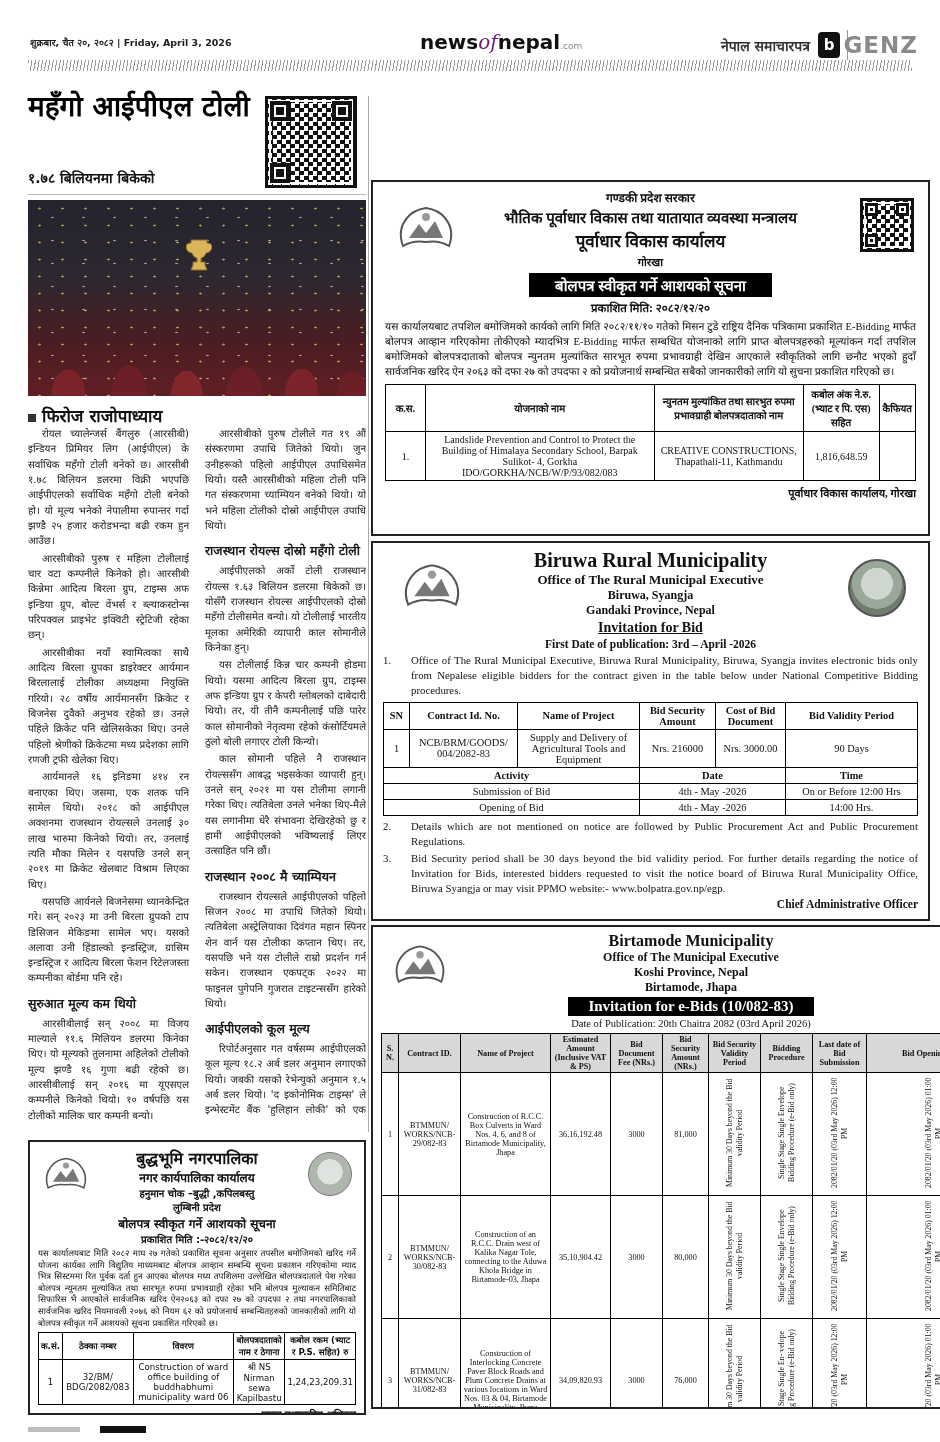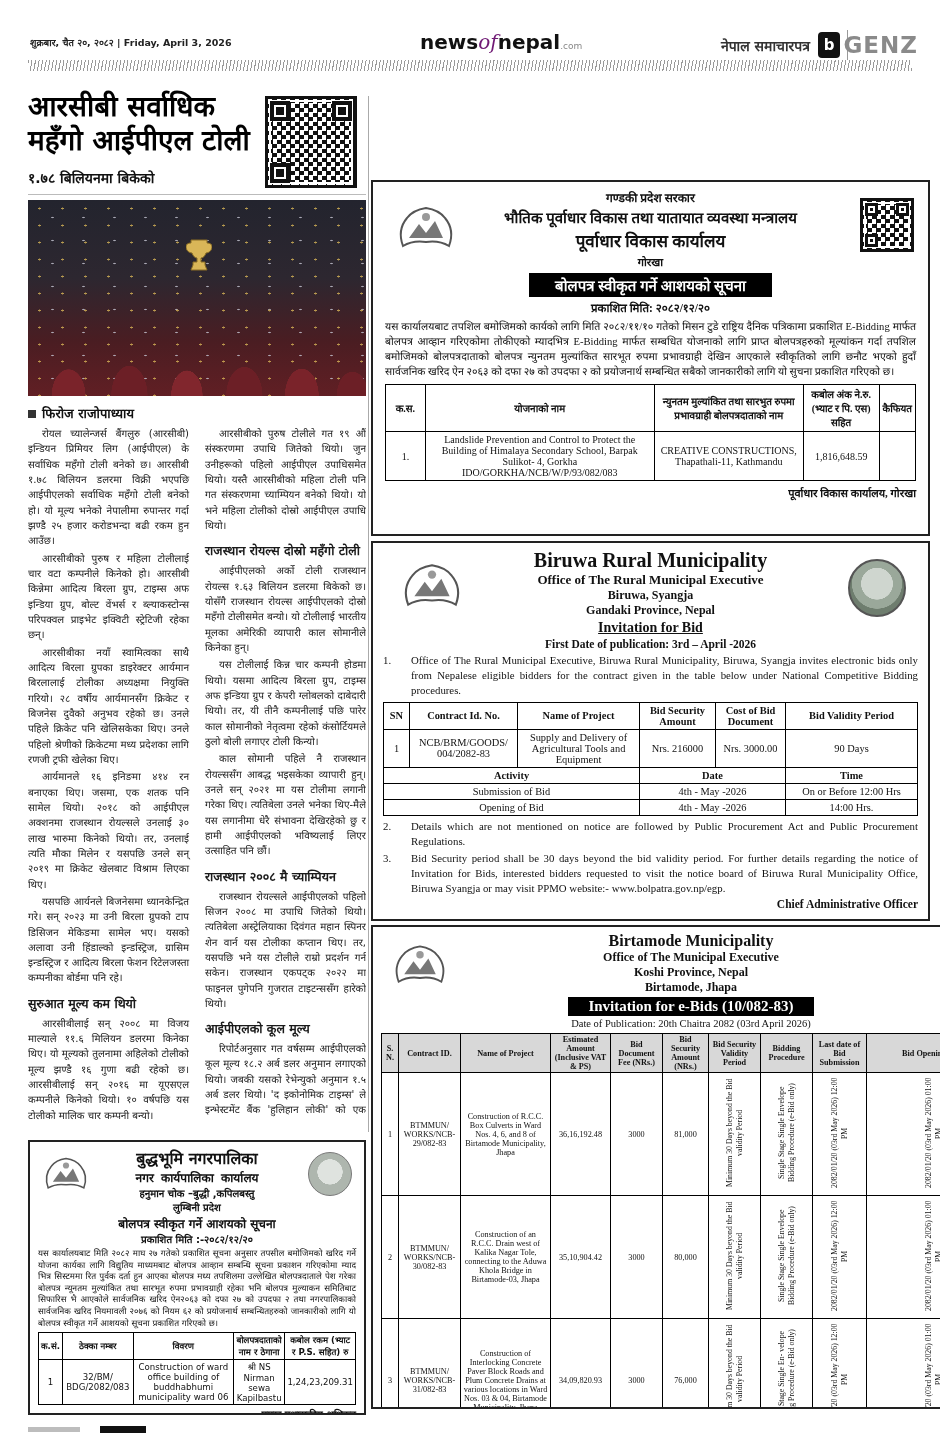--- a/index.html
+++ b/index.html
@@ -39,21 +39,21 @@
       background-size:23px 17px, 31px 23px; background-position:0 0, 9px 6px; opacity:.8; }
   .photo .crowd { position:absolute; left:0; right:0; bottom:0; height:105px;
       background:radial-gradient(28px 44px at 12% 100%, #7a232a 60%, transparent 61%),
                  radial-gradient(30px 50px at 30% 100%, #6c1f26 60%, transparent 61%),
                  radial-gradient(26px 42px at 47% 100%, #81262d 60%, transparent 61%),
                  radial-gradient(30px 48px at 64% 100%, #6c1f26 60%, transparent 61%),
                  radial-gradient(28px 45px at 81% 100%, #7a232a 60%, transparent 61%),
                  radial-gradient(26px 40px at 96% 100%, #6c1f26 60%, transparent 61%); }
   .trophy { position:absolute; left:158px; top:38px; }
 
-  .byline { position:absolute; left:28px; top:404px; font-family:"DejaVu Sans", sans-serif; font-weight:bold; font-size:13px; }
+  .byline { position:absolute; left:28px; top:404px; font-family:"DejaVu Sans", sans-serif; font-weight:bold; font-size:17px; }
   .byline .sq { display:inline-block; width:8px; height:8px; background:#333; margin-right:6px; }
 
   .story { position:absolute; left:28px; top:426px; width:338px; height:706px; overflow:hidden;
            column-count:2; column-gap:16px; column-rule:none; text-align:justify;
            font-family:"DejaVu Sans", sans-serif; font-size:10.1px; line-height:1.52; color:#1a1a1a; }
   .story p { text-indent:14px; margin-bottom:2px; }
   .story h3 { font-size:12.5px; margin:8px 0 3px; text-align:left; }
 
   .vrule { position:absolute; left:368px; top:96px; width:1px; height:1036px; background:#aaa; }
 
@@ -107,21 +107,21 @@
   .n-birta .intro { font-size:9.6px; text-align:justify; margin-top:3px; line-height:1.3; }
   .n-birta .em { position:absolute; left:18px; top:12px; }
   table.tx { border-collapse:collapse; width:100%; margin-top:4px; table-layout:fixed; }
   table.tx th, table.tx td { border:1px solid #000; font-size:8.2px; padding:1px 2px; text-align:center; vertical-align:middle; overflow:hidden; }
   table.tx th { background:#d8d8d8; font-weight:bold; }
   .vert { writing-mode:vertical-rl; transform:rotate(180deg); margin:0 auto; font-size:7.8px; line-height:1.25; max-height:118px; display:inline-block; }
 
   
   .n-buddha { left:28px; top:1140px; width:338px; height:275px; padding:5px 8px; border-width:2px; }
   .n-buddha .t1 { font-size:16px; font-weight:bold; font-family:"DejaVu Sans", sans-serif; }
-  .n-buddha .t2 { font-size:12px; font-weight:bold; font-family:Liberation Mono, monospace; }
+  .n-buddha .t2 { font-size:12px; font-weight:bold; font-family:Liberation Sans, sans-serif; }
   .n-buddha .t3 { font-size:10px; font-weight:bold; font-family:"DejaVu Sans", sans-serif; }
   .n-buddha .t5 { font-size:12px; font-weight:bold; font-family:"DejaVu Sans", sans-serif; margin-top:1px; }
   .n-buddha .pdate { font-size:10px; font-weight:bold; font-family:"DejaVu Sans", sans-serif; }
   .n-buddha .body { font-size:8.6px; text-align:justify; line-height:1.35; margin-top:2px; font-family:"DejaVu Sans", sans-serif; }
   .n-buddha .em { position:absolute; left:12px; top:10px; }
   .n-buddha .seal { position:absolute; right:12px; top:10px; width:44px; height:44px; border:1px solid #777; border-radius:50%;
                     background:radial-gradient(circle at 50% 45%, #dfe3df 0 40%, #aeb6ae 41% 100%); }
   table.tu { border-collapse:collapse; width:100%; margin-top:3px; font-family:"DejaVu Sans", sans-serif; }
   table.tu th, table.tu td { border:1px solid #000; font-size:8.6px; padding:1px 2px; text-align:center; vertical-align:middle; }
   .n-buddha .signoff { font-size:10px; font-family:"DejaVu Sans", sans-serif; margin-top:2px; }
@@ -139,21 +139,20 @@
   <div class="hdr-logo">
     <span class="lg-b">news</span><span class="lg-i">of</span><span class="lg-b">nepal</span><span class="lg-com">.com</span>
   </div>
   <div class="hdr-brand">नेपाल समाचारपत्र</div>
   <div class="hdr-applogo">b</div>
   <div class="hdr-sep"></div>
   <div class="hdr-genz">GENZ</div>
   <div class="hatch"></div>
 
   <div class="headline">
-    <div>आरसीबी सर्वाधिक</div>
     <div>महँगो आईपीएल टोली</div>
   </div>
   <div class="kicker">१.७८ बिलियनमा बिकेको</div>
   <div class="qr qr-a">
     <div class="qr-eye tl"></div>
     <div class="qr-eye tr"></div>
     <div class="qr-eye bl"></div>
   </div>
   <div class="rule-under-head"></div>
 

